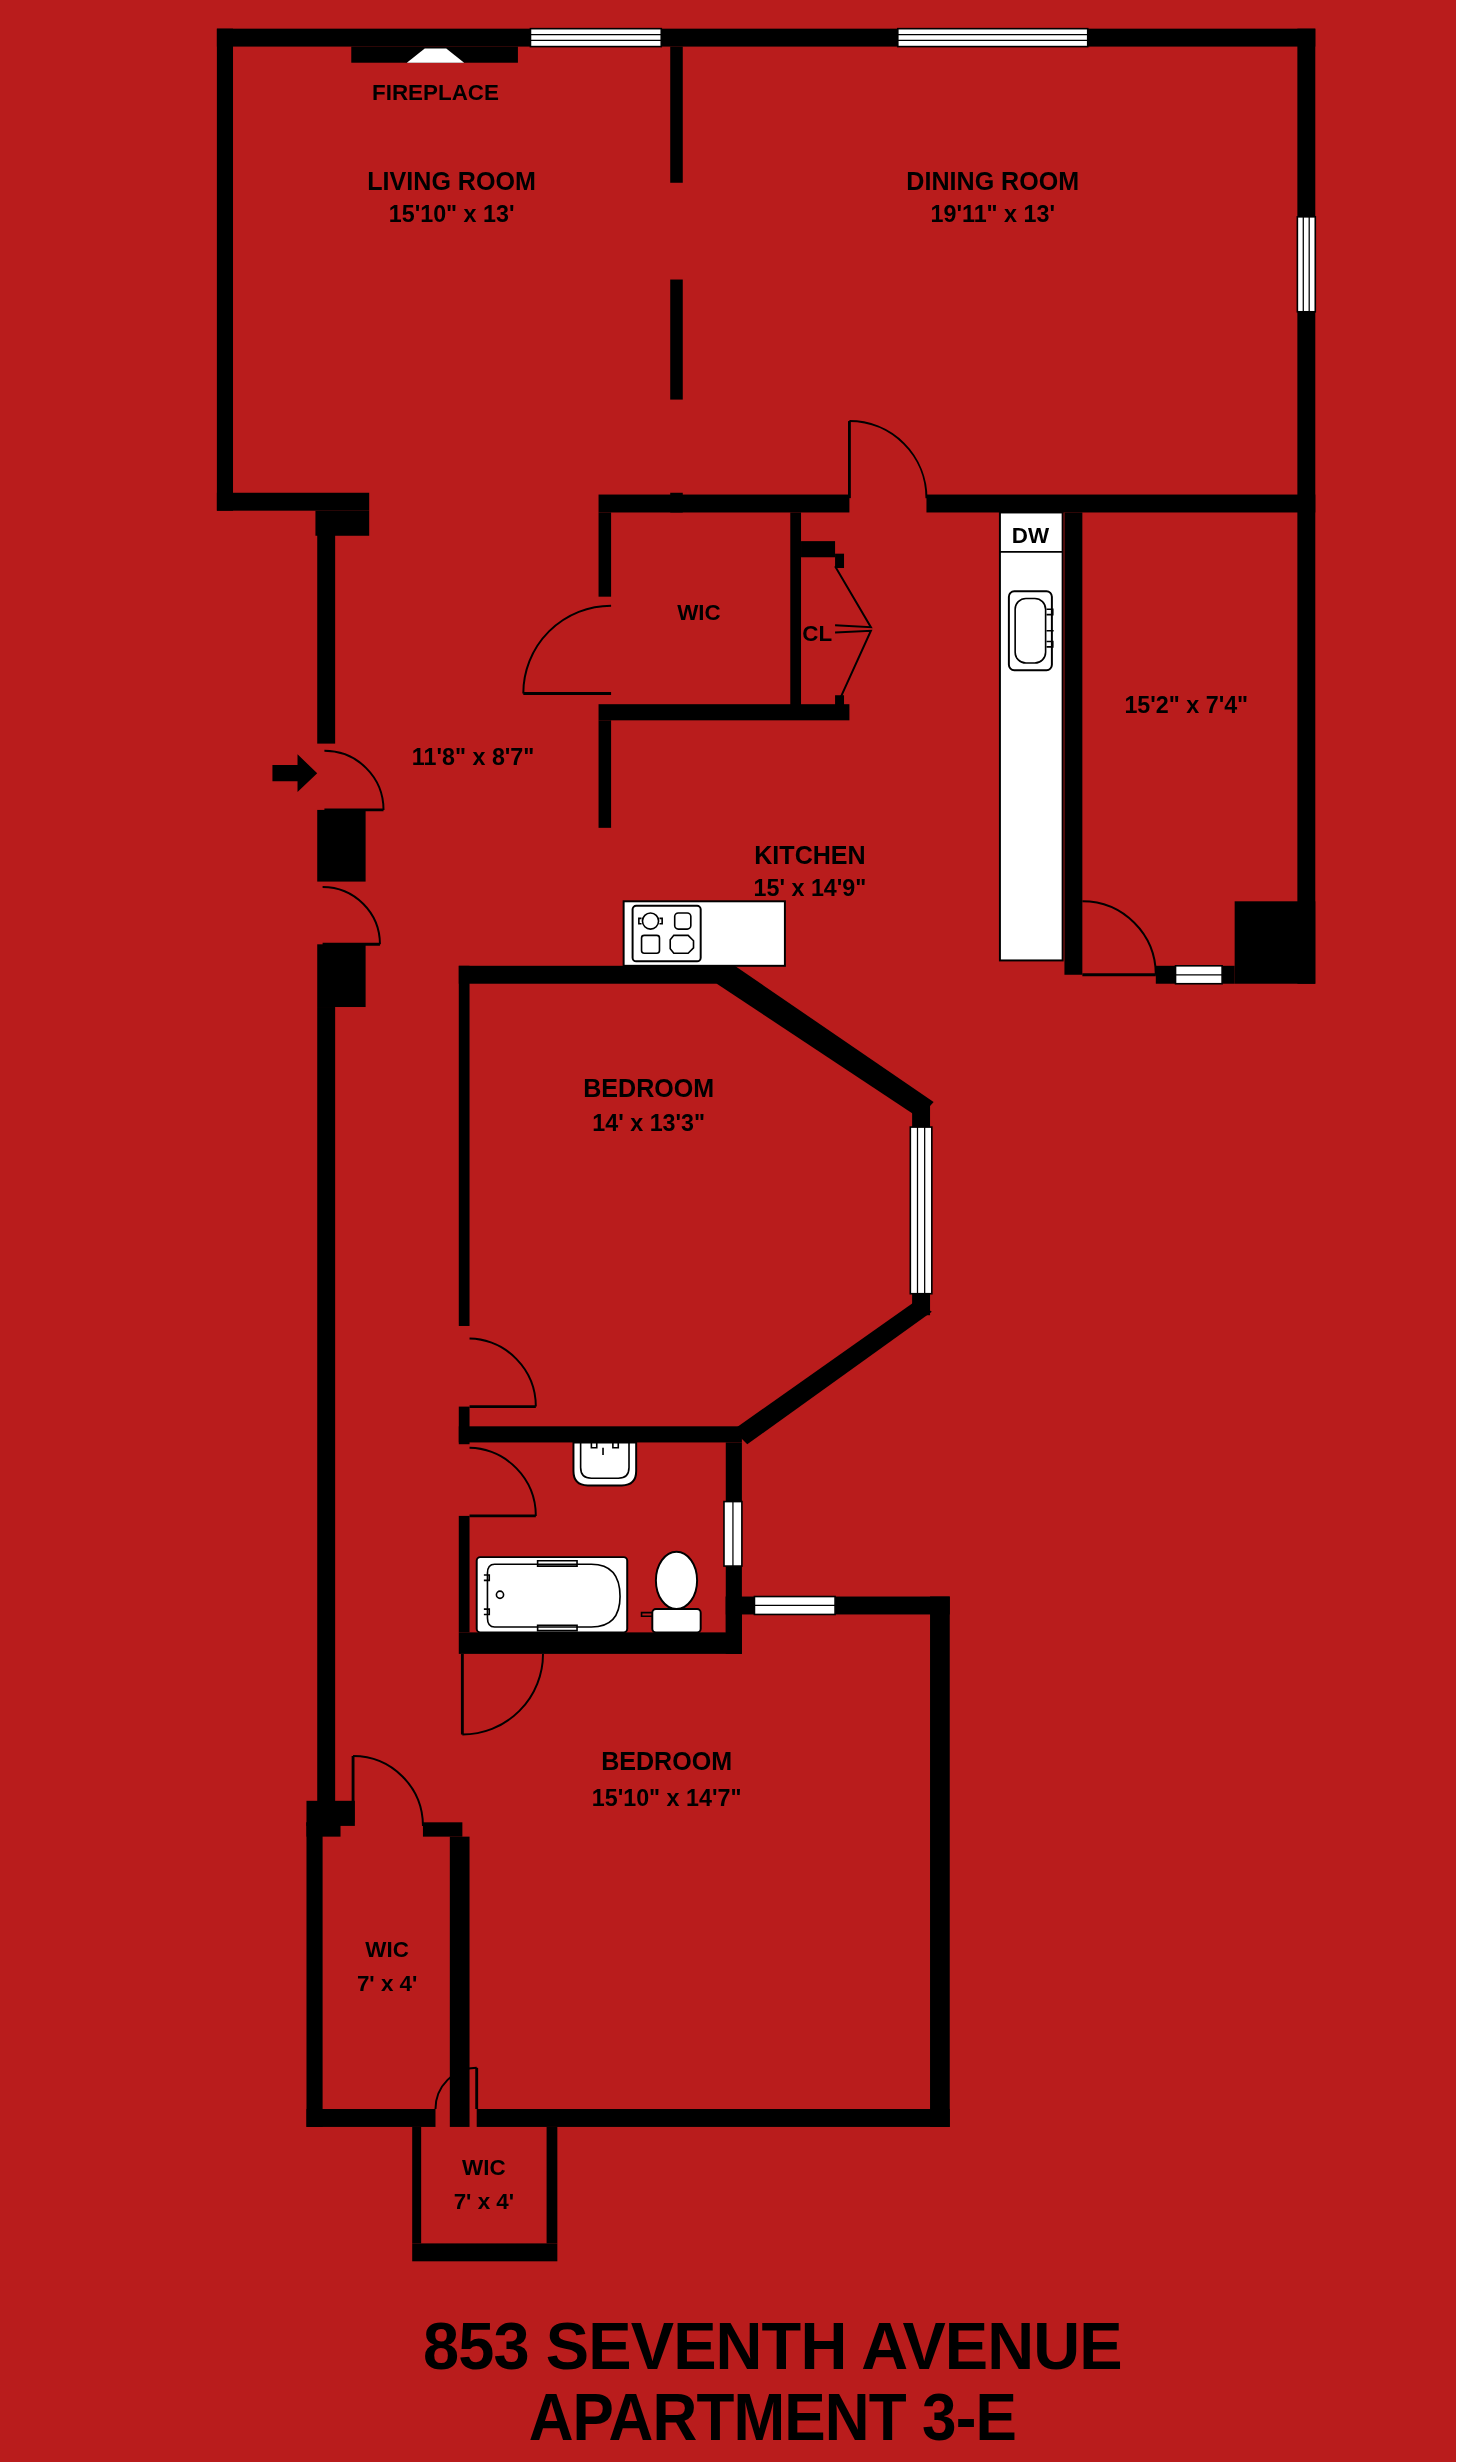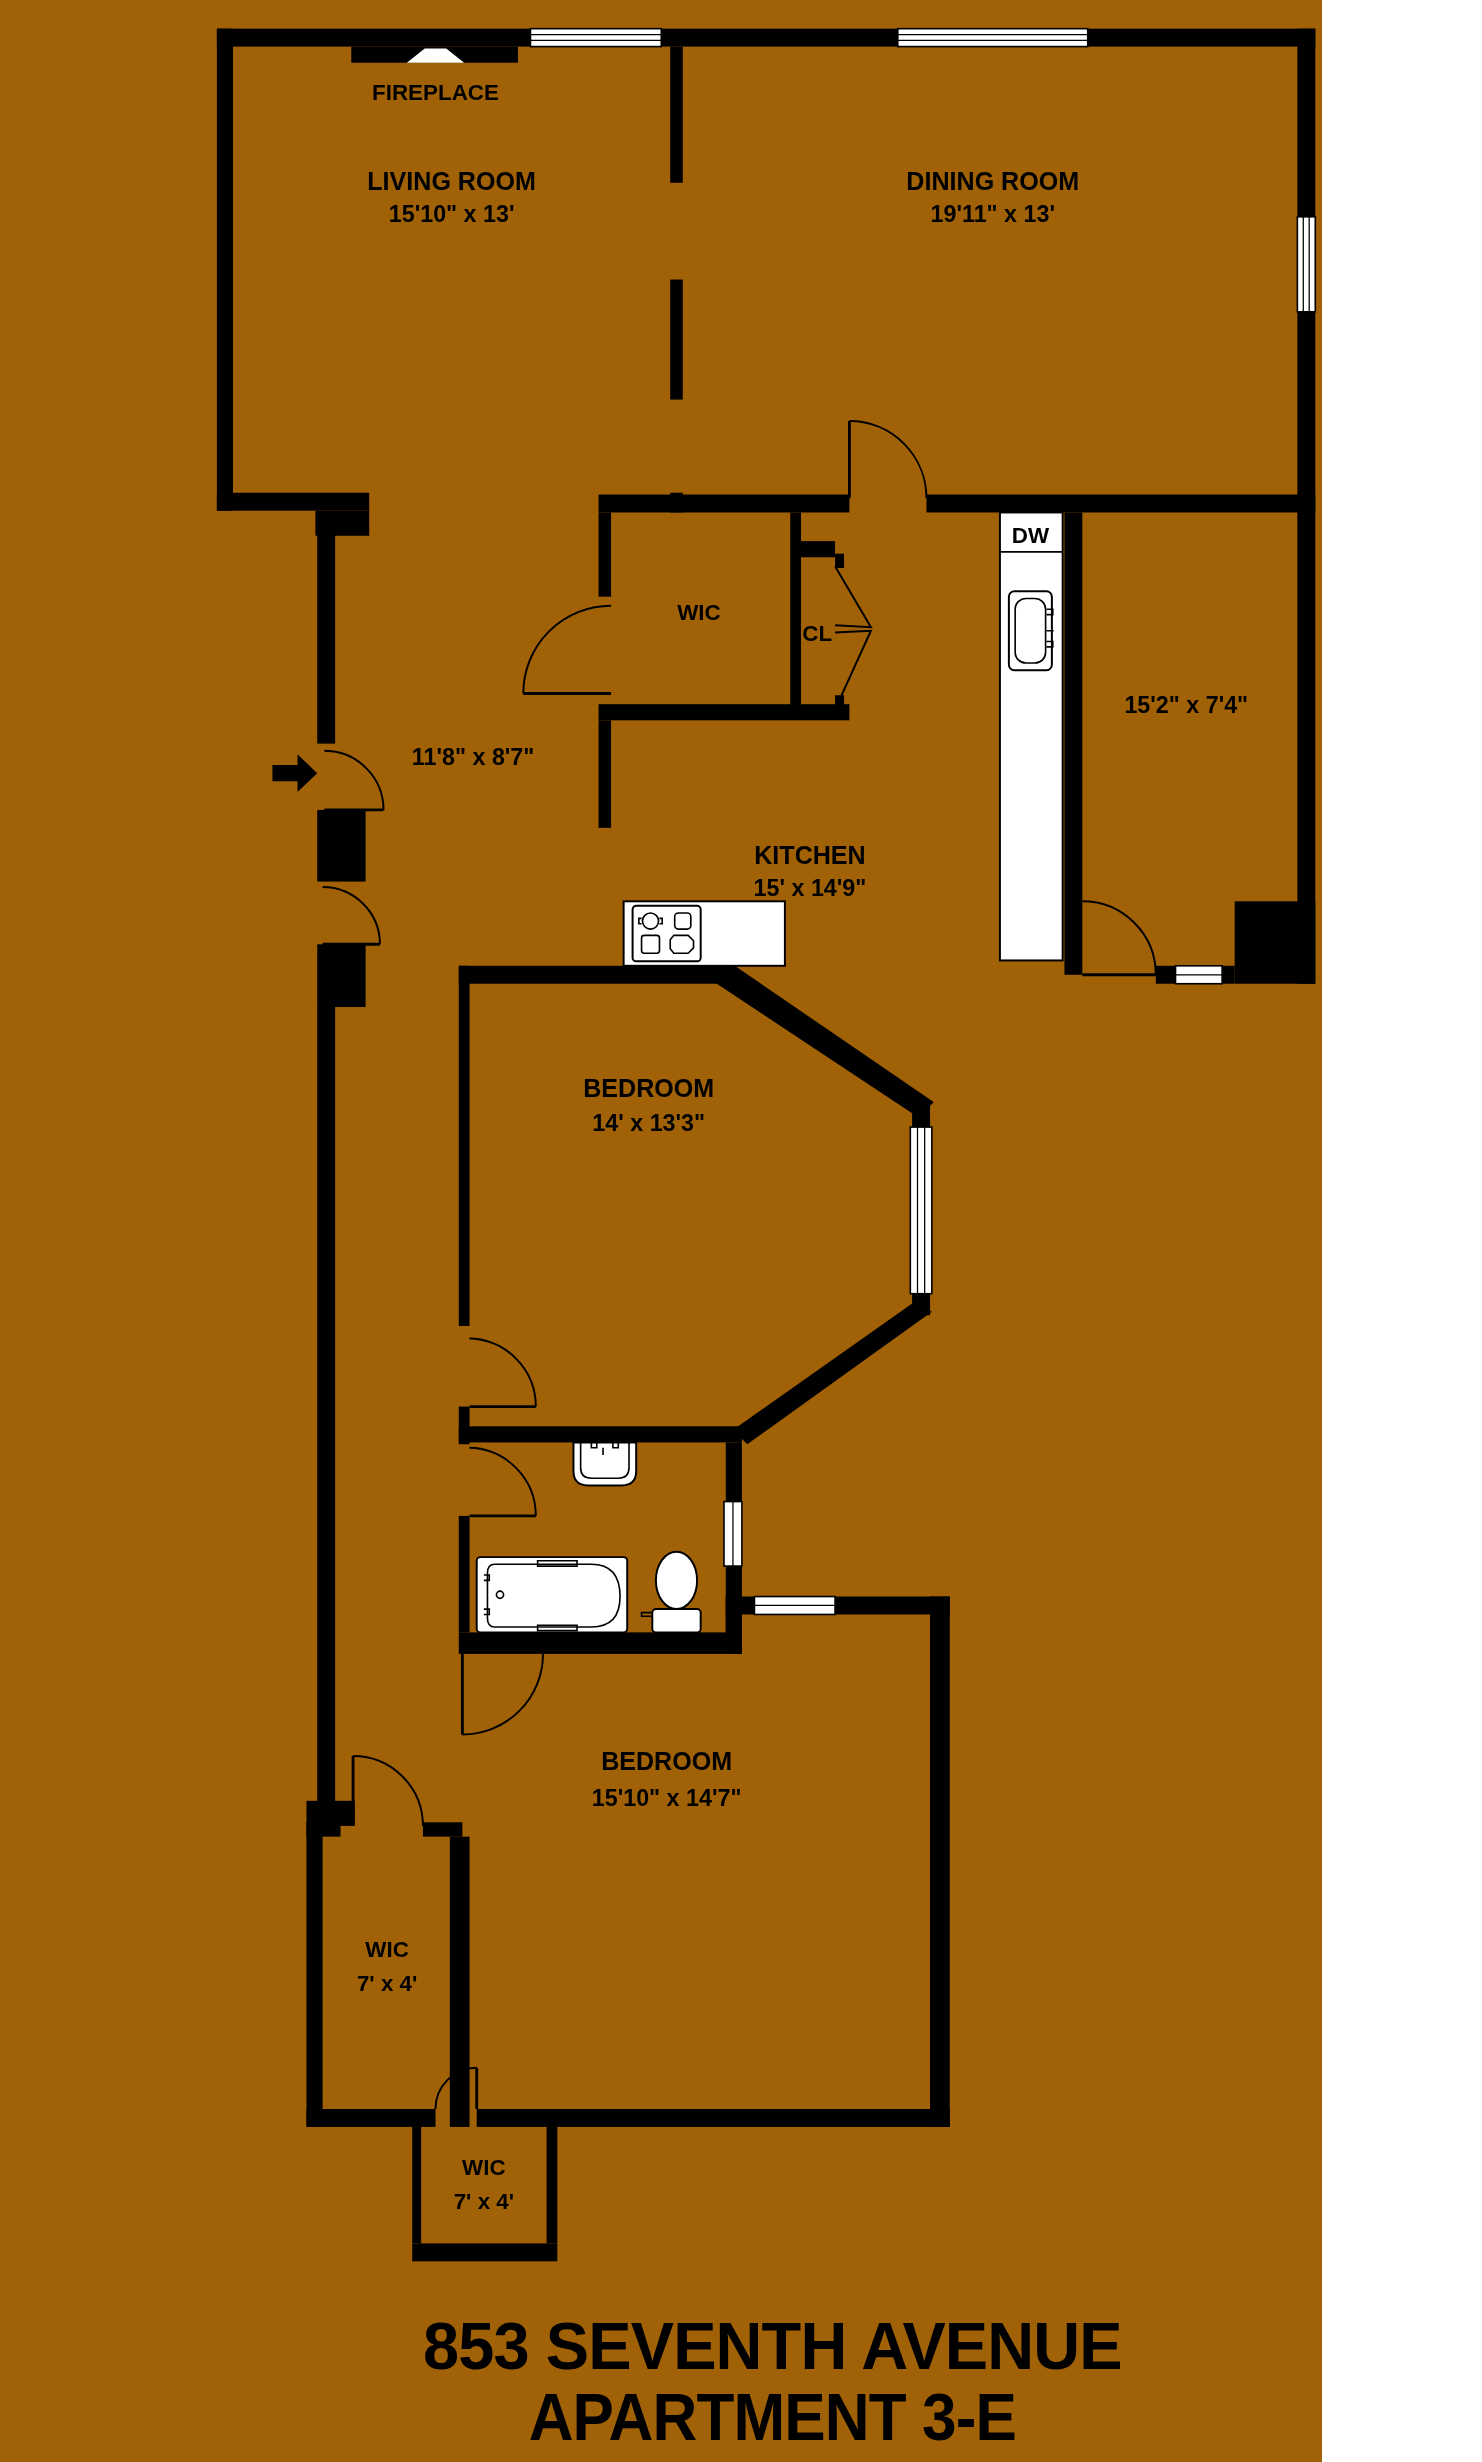--- a/index.html
+++ b/index.html
@@ -1,16 +1,16 @@
 <!DOCTYPE html>
 <html style="font-size:14.3px"><head>
 <meta charset="utf-8">
 <style>
   html,body{margin:0;padding:0;background:#ffffff;}
-  .sheet{position:relative;width:1322px;height:2462px;background:#a16207;overflow:hidden;}
+  .sheet{position:relative;width:1456px;height:2462px;background:#b91c1c;overflow:hidden;}
   svg{display:block;}
   text{font-family:"Liberation Sans", sans-serif;font-weight:bold;fill:#000;}
   .wall{fill:#000;stroke:none;}
   .thin{fill:none;stroke:#000;stroke-width:1.1;}
   .fix{fill:#fff;stroke:#000;stroke-width:1.1;}
   .fix2{fill:none;stroke:#000;stroke-width:0.9;}
   .win{fill:#fff;stroke:#000;stroke-width:0.9;}
   .winl{fill:none;stroke:#000;stroke-width:0.7;}
   .door{fill:none;stroke:#000;stroke-width:1.1;}
   .leaf{fill:none;stroke:#000;stroke-width:1.6;}

